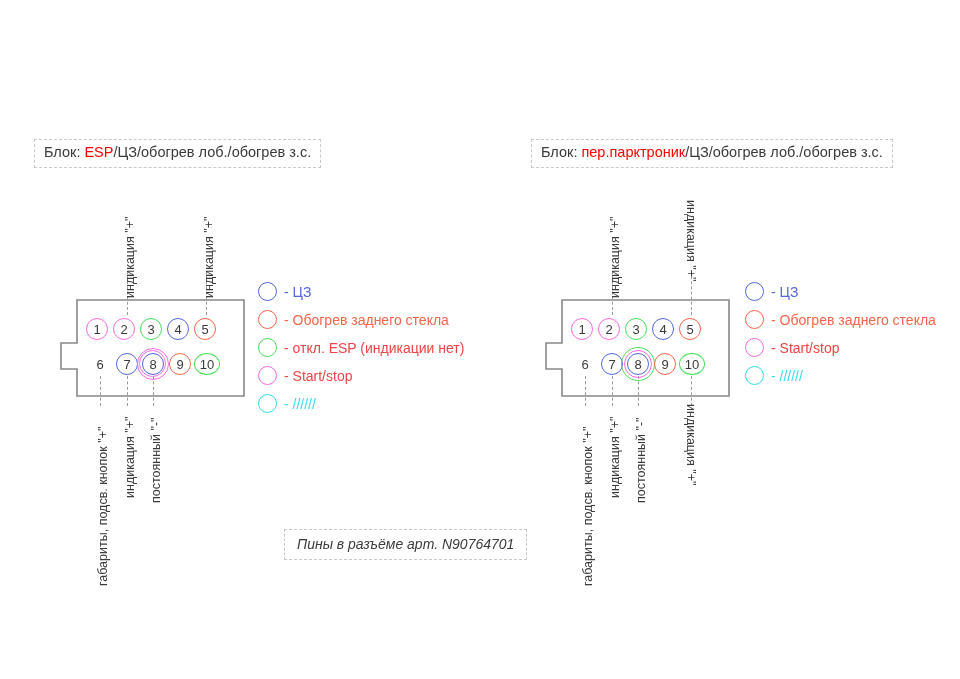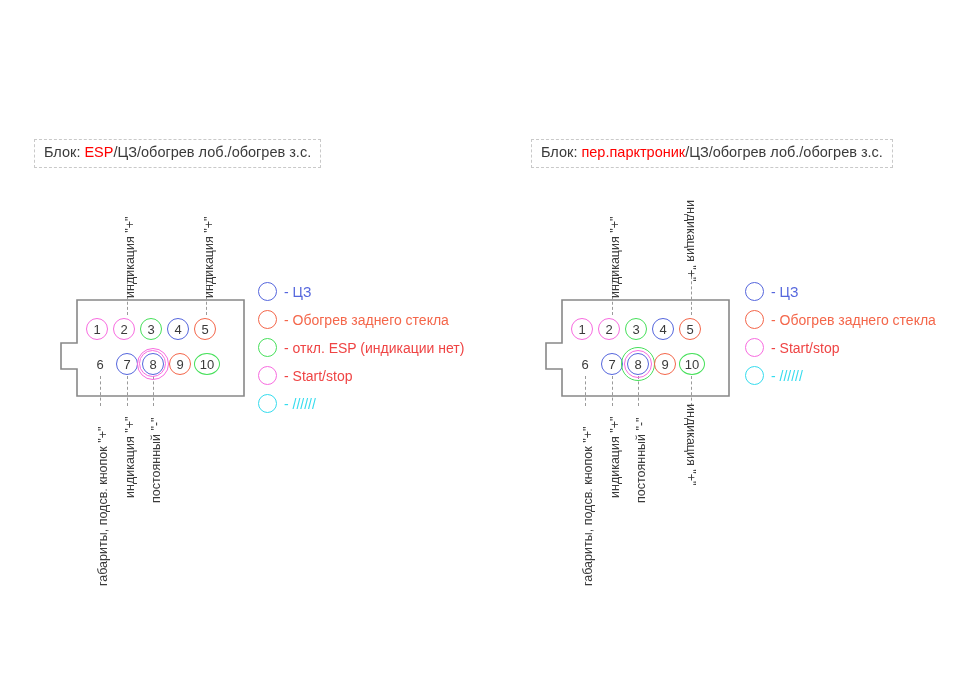--- a/index.html
+++ b/index.html
@@ -269,14 +269,15 @@
     <div class="legend-row">
       <span class="legend-dot d-magenta"></span>
       <span class="legend-text t-magenta">- Start/stop</span>
     </div>
     <div class="legend-row">
       <span class="legend-dot d-cyan"></span>
       <span class="legend-text t-cyan">- //////</span>
     </div>
   </div>
 
+  <div class="caption-box" style="left:284px;top:521px;">Пины в разъёме арт. N90764701</div>
 
 </div>
 
 </body></html>

